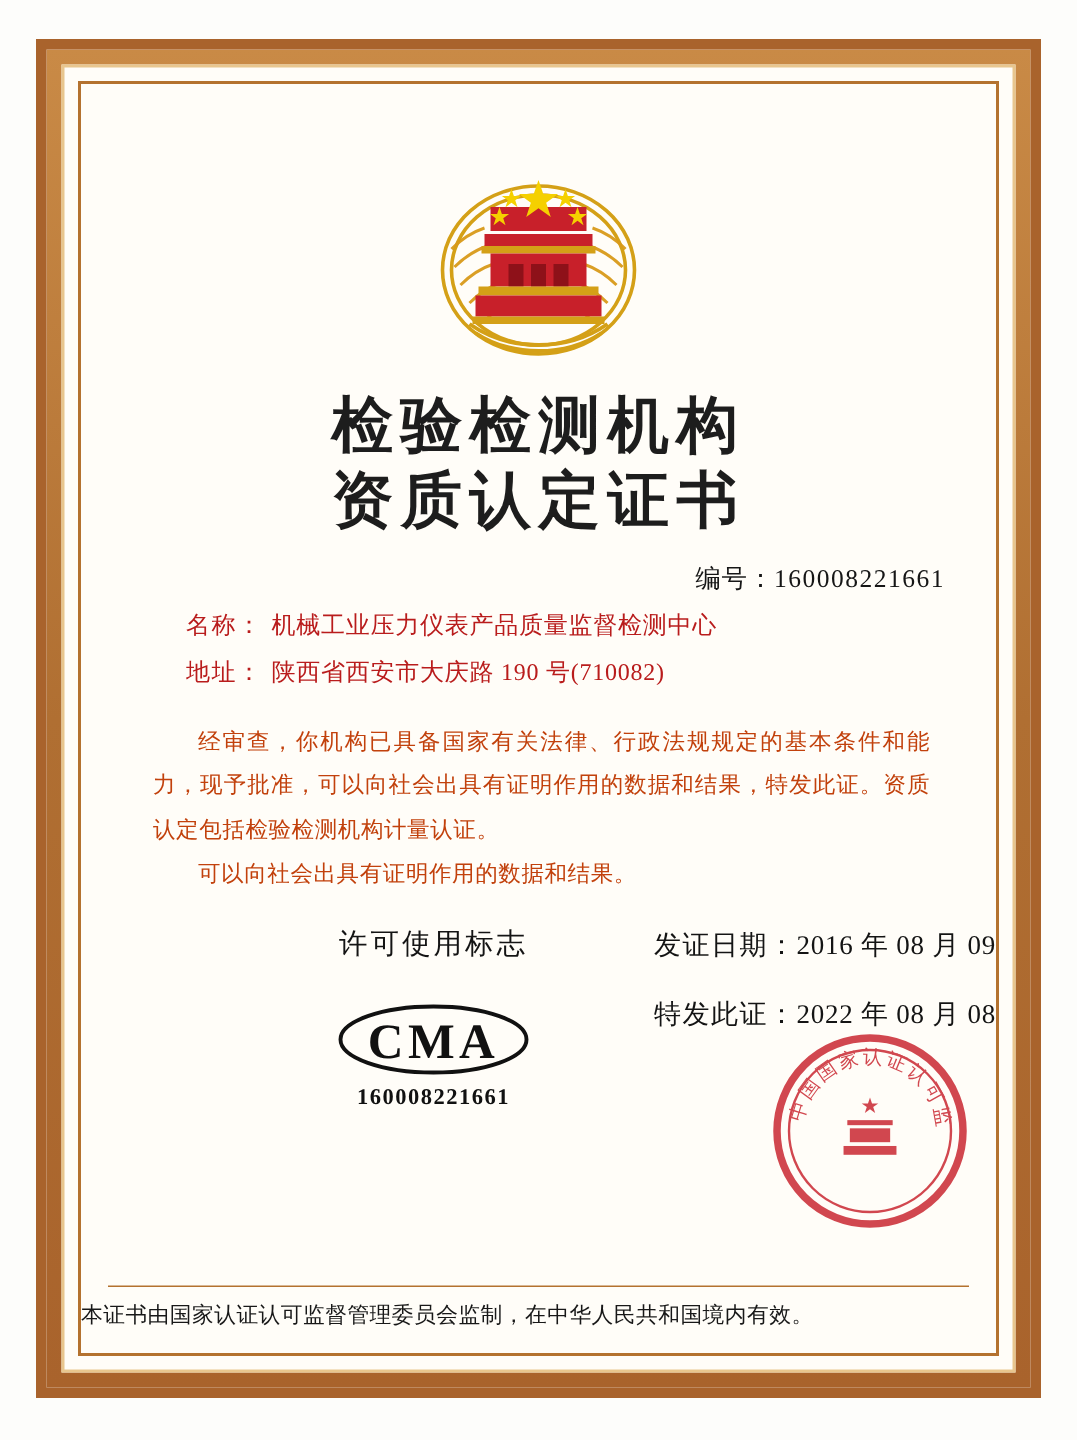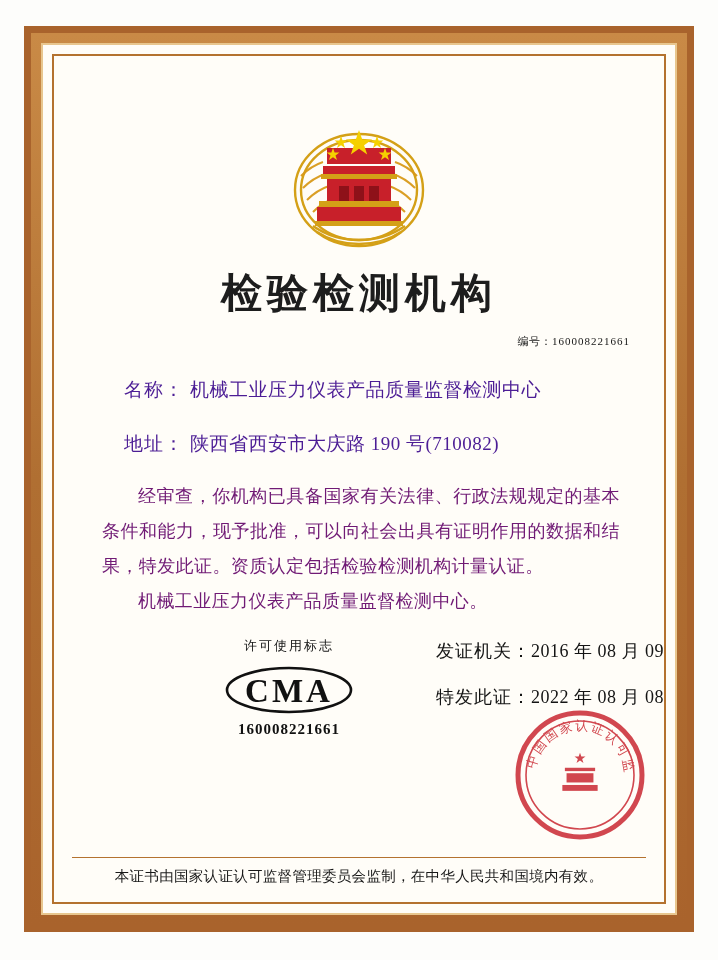--- a/index.html
+++ b/index.html
@@ -44,21 +44,21 @@
     box-sizing: border-box;
   }
   .frame-inner {
     position: absolute;
     left: 9px;
     top: 9px;
     right: 9px;
     bottom: 9px;
     border: 2px solid #b4722f;
     box-sizing: border-box;
-    padding: 28px 30px 0 30px;
+    padding: 18px 30px 0 30px;
     overflow: hidden;
   }
 
   
   .emblem-wrap {
     text-align: center;
     margin-top: 26px;
     height: 152px;
   }
   .emblem {
@@ -81,46 +81,46 @@
     letter-spacing: 5px;
     color: #1d1d1d;
     line-height: 1.22;
   }
 
   
   .number-row {
     text-align: right;
     margin-top: 16px;
     padding-right: 4px;
-    font-size: 11px;
+    font-size: 17px;
     color: #161616;
     letter-spacing: 0.5px;
   }
   .number-row .num-val {
     font-family: "Liberation Serif", serif;
     letter-spacing: 1px;
   }
 
   
   .field-row {
-    margin-top: 28px;
-    font-size: 19px;
-    color: #4c1d95;
+    margin-top: 10px;
+    font-size: 16px;
+    color: #b91c1c;
     padding-left: 40px;
     letter-spacing: 0.5px;
   }
   .field-row .lbl { letter-spacing: 1px; }
   .field-row .val { margin-left: 6px; }
 
   
   .body-block {
     margin-top: 22px;
-    font-size: 18px;
+    font-size: 15px;
     line-height: 1.95;
-    color: #701a75;
+    color: #c2410c;
     text-align: justify;
     padding: 0 14px 0 18px;
     letter-spacing: 0.4px;
   }
   .body-block p {
     margin: 0;
     text-indent: 2em;
   }
 
   
@@ -130,26 +130,26 @@
     height: 168px;
   }
   .mark-col {
     position: absolute;
     left: 110px;
     top: 0;
     width: 190px;
     text-align: center;
   }
   .mark-title {
-    font-size: 13px;
+    font-size: 19px;
     letter-spacing: 2px;
     color: #141414;
   }
   .cma {
-    margin-top: 10px;
+    margin-top: 26px;
     height: 52px;
   }
   .cma svg { display: block; margin: 0 auto; }
   .cma-num {
     margin-top: 4px;
     font-size: 15px;
     font-weight: bold;
     letter-spacing: 1px;
     color: #111;
   }
@@ -179,21 +179,20 @@
     opacity: 0.82;
   }
   .seal svg { display: block; }
 
   
   .footer-note {
     position: absolute;
     left: 0;
     right: 0;
     bottom: 16px;
-    text-align: center;
     font-size: 14.5px;
     color: #181818;
     letter-spacing: 0.3px;
   }
   .footer-rule {
     position: absolute;
     left: 18px;
     right: 18px;
     bottom: 44px;
     height: 1px;
@@ -255,56 +254,57 @@
               <g stroke="#d4a017" stroke-width="2.6" fill="none">
                 <path d="M30 116 q20 14 46 14 q26 0 46 -14"></path>
                 <path d="M34 122 q18 12 42 12 q24 0 42 -12"></path>
               </g>
             </svg>
           </div>
         </div>
 
         <div class="title-block">
           <div class="title-line">检验检测机构</div>
+          <div class="title-line">资质认定证书</div>
         </div>
 
         <div class="number-row">
           <span>编号：</span><span class="num-val">160008221661</span>
         </div>
 
         <div class="field-row">
           <span class="lbl">名称：</span><span class="val">机械工业压力仪表产品质量监督检测中心</span>
         </div>
 
         <div class="field-row">
           <span class="lbl">地址：</span><span class="val">陕西省西安市大庆路 190 号(710082)</span>
         </div>
 
         <div class="body-block">
           <p>经审查，你机构已具备国家有关法律、行政法规规定的基本条件和能力，现予批准，可以向社会出具有证明作用的数据和结果，特发此证。资质认定包括检验检测机构计量认证。</p>
-          <p>机械工业压力仪表产品质量监督检测中心。</p>
+          <p>可以向社会出具有证明作用的数据和结果。</p>
         </div>
 
         <div class="bottom-area">
 
           <div class="mark-col">
             <div class="mark-title">许可使用标志</div>
             <div class="cma">
               <svg width="160" height="50" viewBox="0 0 160 50" aria-hidden="true">
 
                 <ellipse cx="80" cy="25" rx="62" ry="22" fill="none" stroke="#111" stroke-width="2.6"></ellipse>
                 <text x="80" y="37" text-anchor="middle" font-family="'Liberation Serif', serif" font-size="33" font-weight="bold" letter-spacing="3" fill="#111">CMA</text>
               </svg>
             </div>
             <div class="cma-num">160008221661</div>
           </div>
 
           <div class="date-col">
             <div class="date-line">
-              <span class="dlbl">发证机关：</span><span>2016 年 08 月 09 日</span>
+              <span class="dlbl">发证日期：</span><span>2016 年 08 月 09 日</span>
             </div>
             <div class="date-line">
               <span class="dlbl">特发此证：</span><span>2022 年 08 月 08 日</span>
             </div>
           </div>
 
           <div class="seal">
             <svg width="152" height="152" viewBox="0 0 152 152" aria-hidden="true">
               <circle cx="76" cy="76" r="62" fill="none" stroke="#c8202a" stroke-width="5"></circle>
               <circle cx="76" cy="76" r="54" fill="none" stroke="#c8202a" stroke-width="1.6"></circle>

